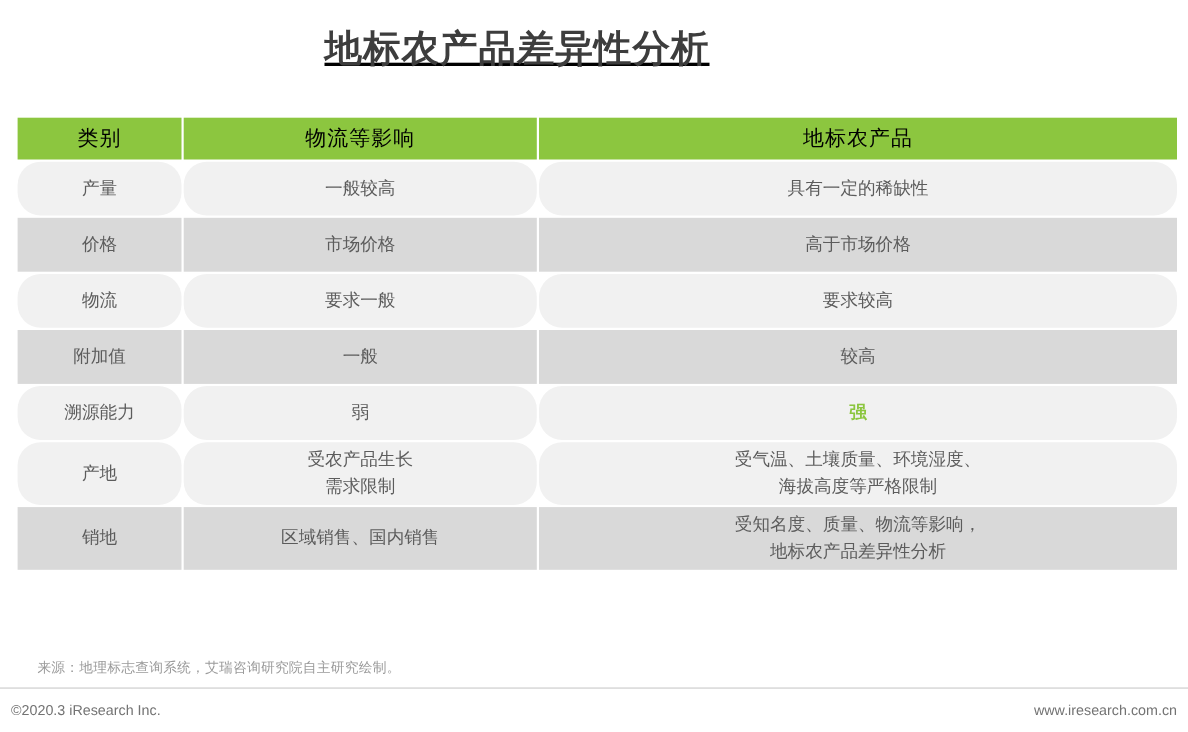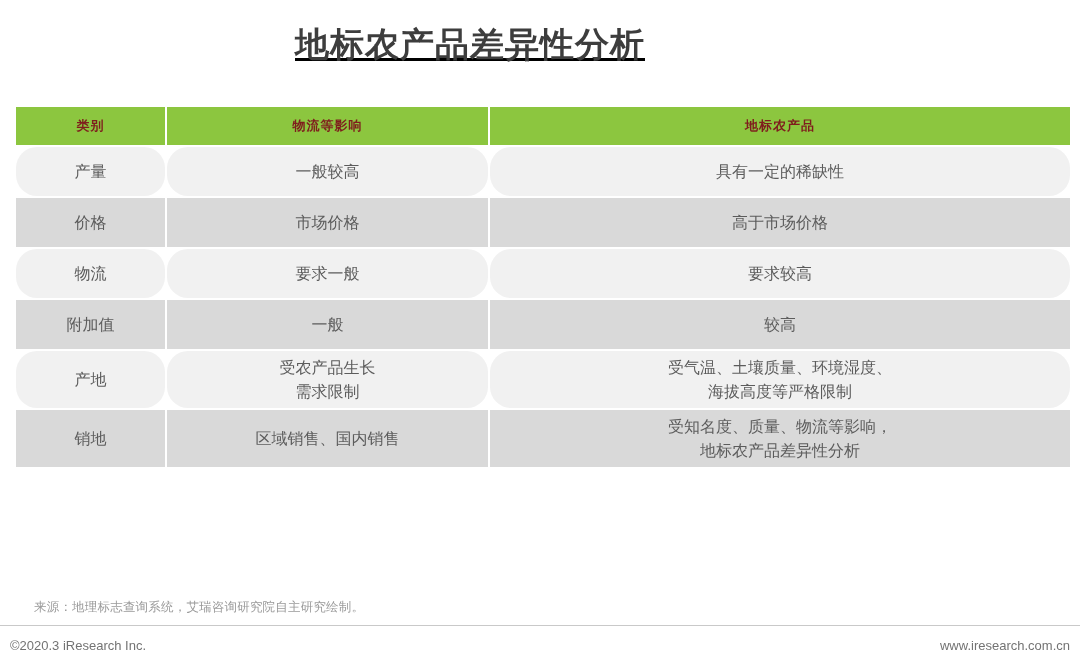--- a/index.html
+++ b/index.html
@@ -52,23 +52,23 @@
     border-collapse: separate;
     border-spacing: 2px 2px;
     table-layout: fixed;
   }
   table.diff-table col.c1 { width: 149px; }
   table.diff-table col.c2 { width: 321px; }
   table.diff-table col.c3 { width: 580px; }
 
   table.diff-table th {
     background: #8cc63f;
-    color: #7f1d1d;
-    font-size: 13px;
-    font-weight: bold;
+    color: #000000;
+    font-size: 19px;
+    font-weight: normal;
     height: 38px;
     text-align: center;
     vertical-align: middle;
     letter-spacing: 1px;
   }
 
   table.diff-table td {
     text-align: center;
     vertical-align: middle;
     font-size: 16px;
@@ -181,20 +181,29 @@
           </tr>
           <tr class="row-dark">
             <td>附加值</td>
             <td>
               <span class="cell-line">一般</span>
             </td>
             <td>
               <span class="cell-line">较高</span>
             </td>
           </tr>
+          <tr class="row-light">
+            <td>溯源能力</td>
+            <td>
+              <span class="cell-line">弱</span>
+            </td>
+            <td>
+              <span class="cell-line accent">强</span>
+            </td>
+          </tr>
           <tr class="row-light tall">
             <td>产地</td>
             <td>
               <span class="cell-line">受农产品生长</span>
               <span class="cell-line">需求限制</span>
             </td>
             <td>
               <span class="cell-line">受气温、土壤质量、环境湿度、</span>
               <span class="cell-line">海拔高度等严格限制</span>
             </td>

